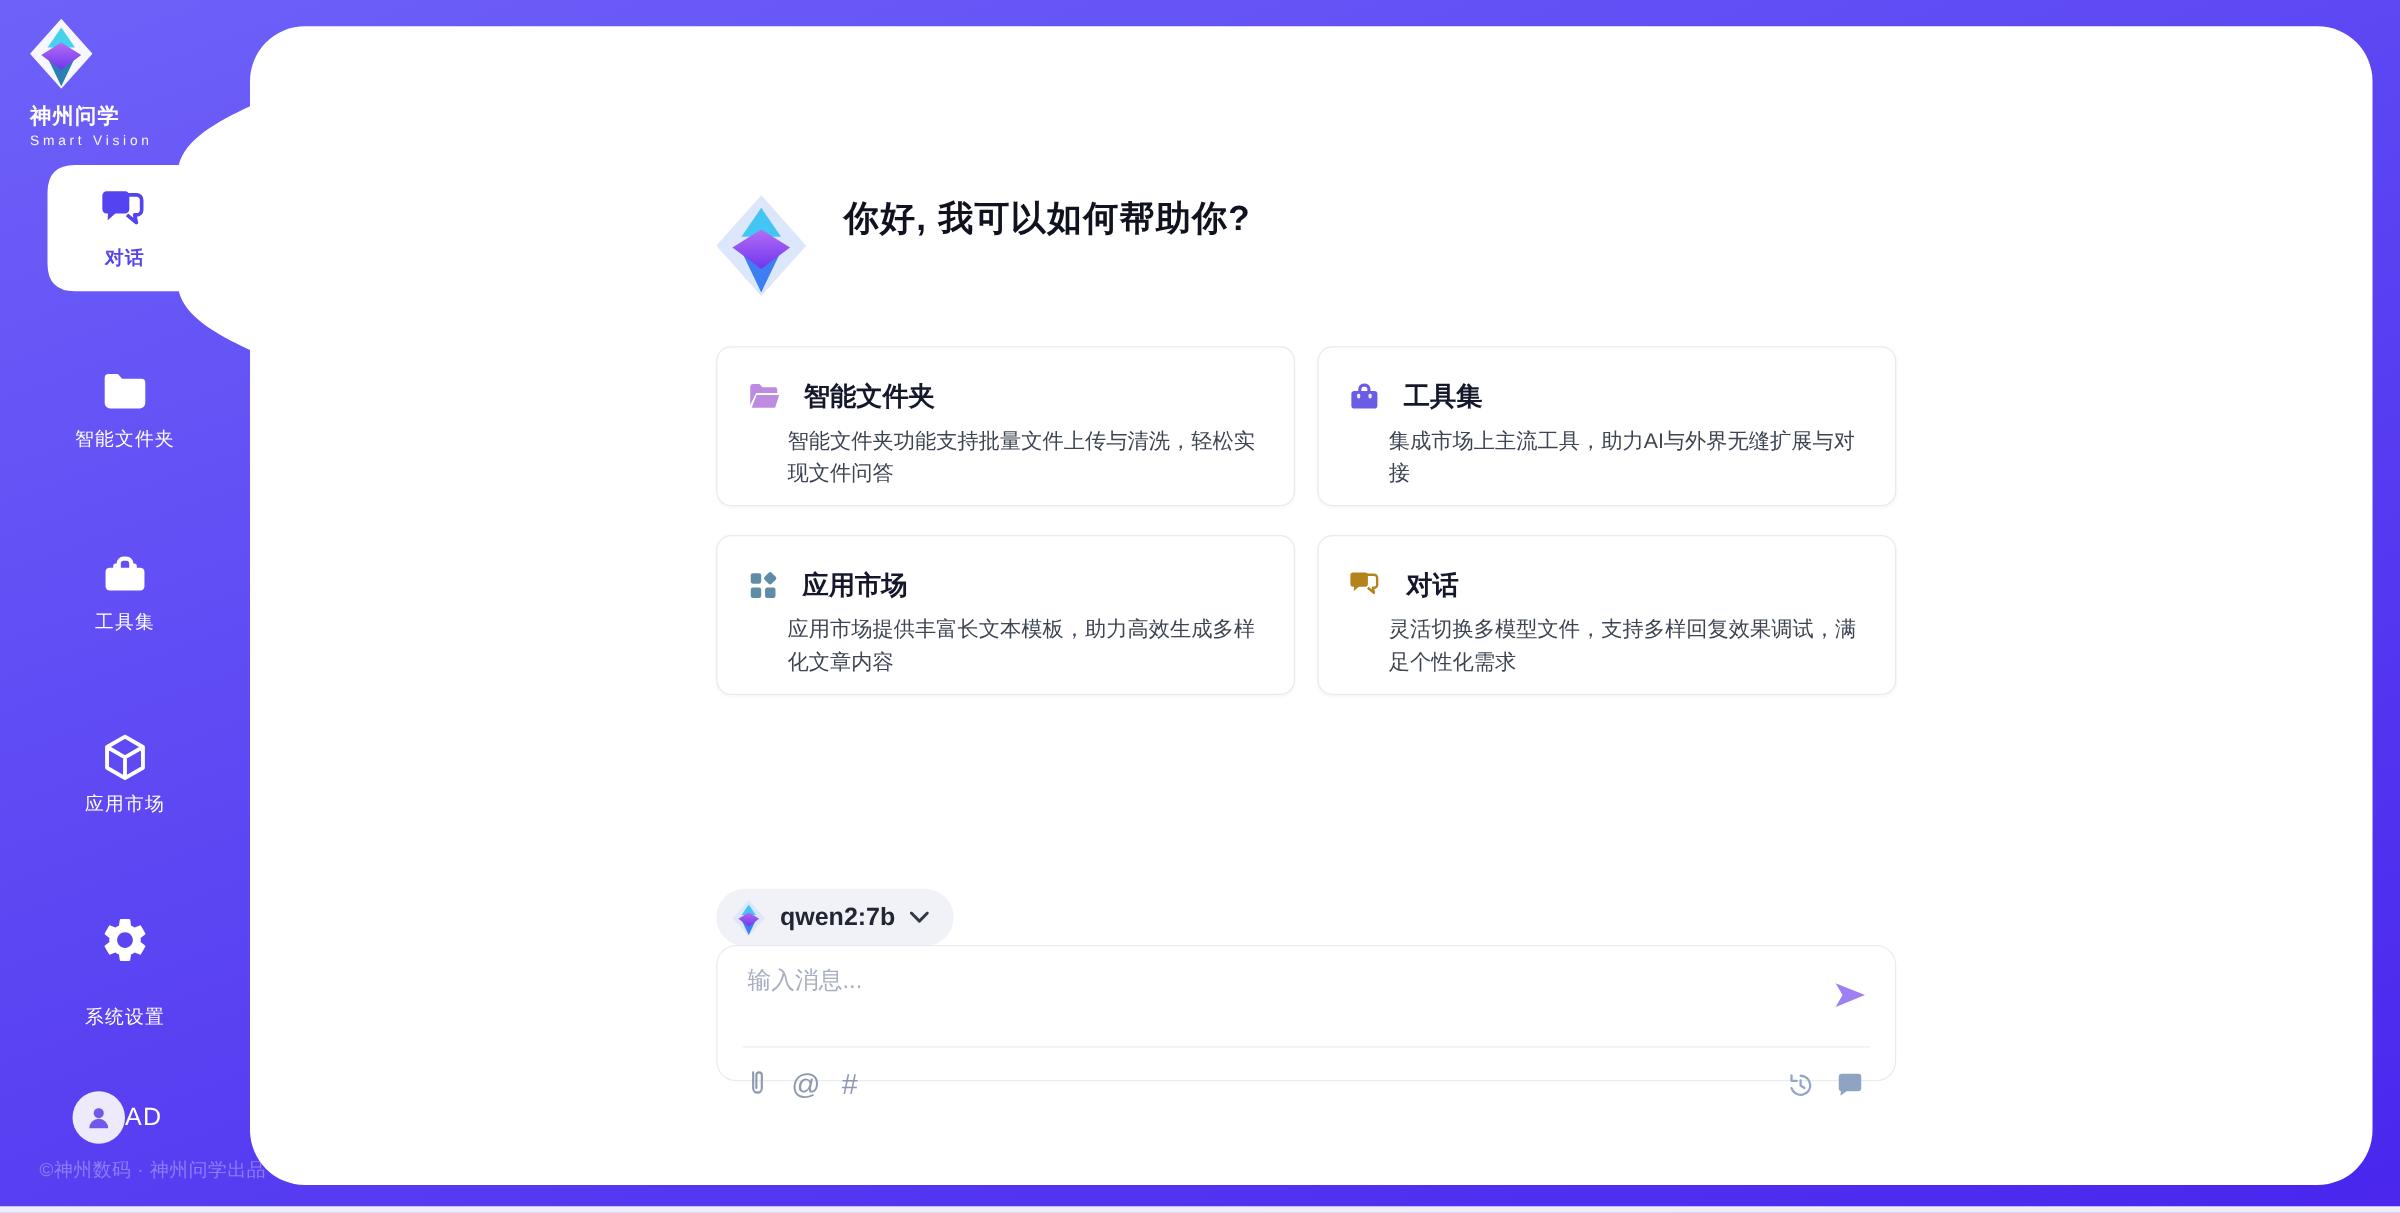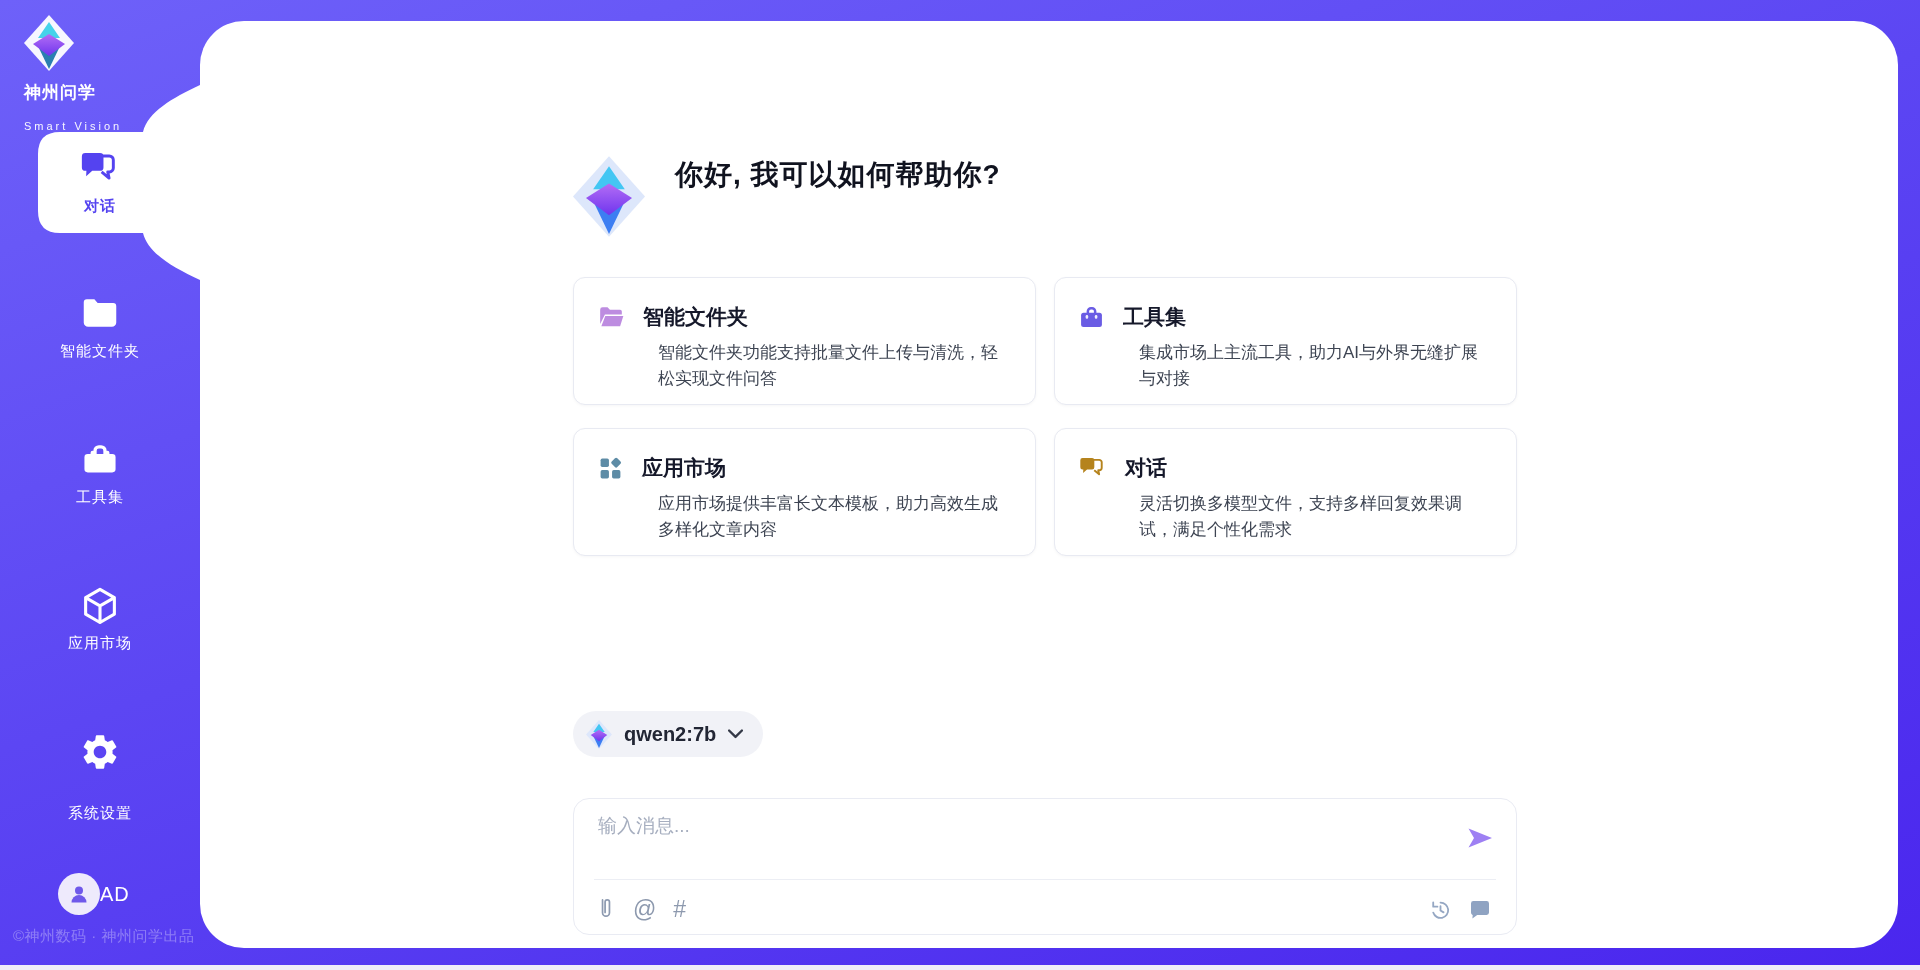--- a/index.html
+++ b/index.html
@@ -11,55 +11,55 @@
 
   .bottom-strip { position:absolute; left:0; bottom:0; width:100%; height:5px;
                   background:#efedf8; }
 
   .main-panel { position:absolute; left:200px; top:21px; width:1698px; height:927px;
                 background:#ffffff; border-radius:44px; }
 
   
   .brand { position:absolute; left:24px; top:15px; display:flex; align-items:flex-start; gap:10px;flex-direction:column; }
   .brand-text-name { font-size:17px; font-weight:bold; color:#fff; letter-spacing:1px; }
-  .brand-text-sub  { font-size:11px; color:rgba(255,255,255,.95); letter-spacing:3px; margin-top:16px; }
+  .brand-text-sub  { font-size:11px; color:rgba(255,255,255,.95); letter-spacing:3px; margin-top:3px; }
 
   .active-tab-shape { position:absolute; left:30px; top:80px; width:170px; height:210px; }
 
   .nav-label { position:absolute; left:0; width:200px; text-align:center;
                font-size:15px; color:#ffffff; letter-spacing:1px; }
   .nav-icon  { position:absolute; left:0; width:200px; display:flex; justify-content:center; }
   .nav-label.active { color:#5443f0; font-weight:bold; }
 
   .user { position:absolute; left:58px; top:873px; display:flex; align-items:center; cursor:pointer; }
   .avatar { width:42px; height:42px; border-radius:50%; background:#eeeafc;
             display:flex; align-items:center; justify-content:center; }
   .user-name { font-size:20px; color:#fff; letter-spacing:1px; }
 
   .side-footer { position:absolute; left:13px; top:927px; width:200px;
-                 font-size:15px; color:rgba(255,255,255,.32); white-space:nowrap; letter-spacing:.5px; }
+                 font-size:15px; color:rgba(255,255,255,.32); white-space:nowrap; letter-spacing:.5px;text-align:right; }
 
   
   .greeting { position:absolute; left:573px; top:156px; display:flex; align-items:flex-start; gap:30px; }
   .greeting-title { font-size:28px; font-weight:800; color:#10131f; letter-spacing:1px; }
 
   .cards { position:absolute; left:573px; top:277px; width:944px;
            display:grid; grid-template-columns:463px 463px; column-gap:18px; row-gap:23px; }
   .card { height:128px; background:#fff; border:1px solid #e8eaf2; border-radius:12px;
           padding:25px 26px 0 24px; cursor:pointer; box-shadow:0 1px 3px rgba(24,28,60,.04); }
   .card-head { display:flex; align-items:center; gap:19px; }
   .card-title { font-size:21px; font-weight:bold; color:#15182a; }
-  .card-desc { margin:9px 0 0 60px; font-size:17px; color:#3d4452; line-height:1.5; }
+  .card-desc { margin:9px 0 0 32px; font-size:17px; color:#3d4452; line-height:1.5; }
 
   .model-pill { position:absolute; left:573px; top:711px; height:46px;
                 display:inline-flex; align-items:center; gap:12px; padding:0 20px 0 13px;
                 background:#f1f2f7; border-radius:23px; cursor:pointer;font-weight:bold; }
   .model-name { font-size:20px; color:#222634; }
 
-  .composer { position:absolute; left:573px; top:798px; width:944px; height:137px;
+  .composer { position:absolute; left:573px; top:756px; width:944px; height:109px;
               background:#fff; border:1.5px solid #e9ebf3; border-radius:16px; }
   .composer textarea { position:absolute; left:24px; top:14px; width:820px; height:58px;
               border:none; outline:none; resize:none; background:transparent;
               font-family:inherit; font-size:19px; color:#2a2f3a; }
   .composer textarea::placeholder { color:#a6aebf; }
   .composer-divider { position:absolute; left:20px; right:20px; top:80px; height:1px; background:#eceef4; }
   .send-btn { position:absolute; right:22px; top:25px; cursor:pointer; background:none; border:none; line-height:0; }
   .tools-left { position:absolute; left:22px; top:97px; display:flex; align-items:center; gap:17px; }
   .tools-right { position:absolute; right:24px; top:99px; display:flex; align-items:center; gap:16px; }
   .glyph-icon { font-size:23px; color:#8d99ae; cursor:pointer; line-height:1; }

